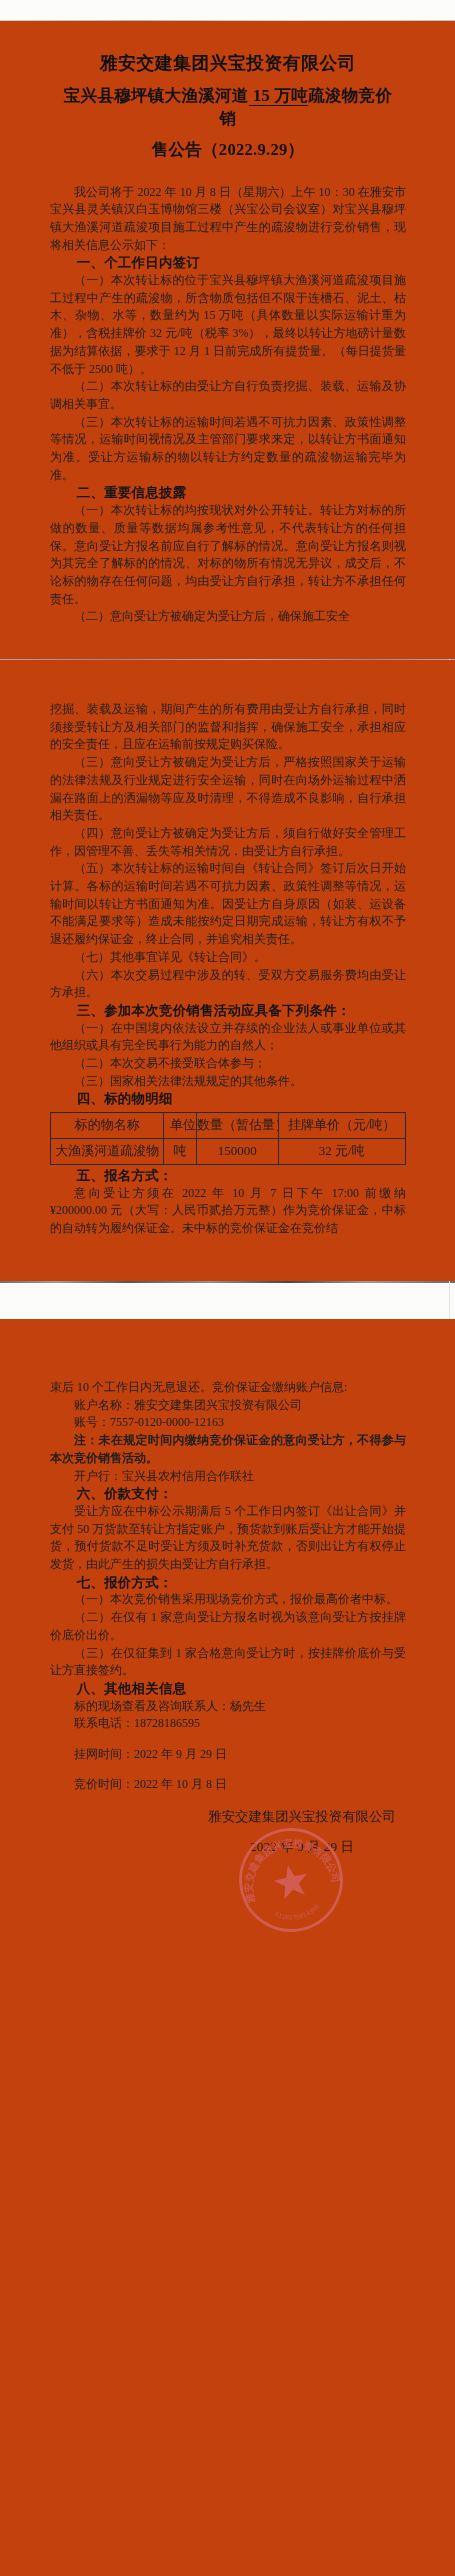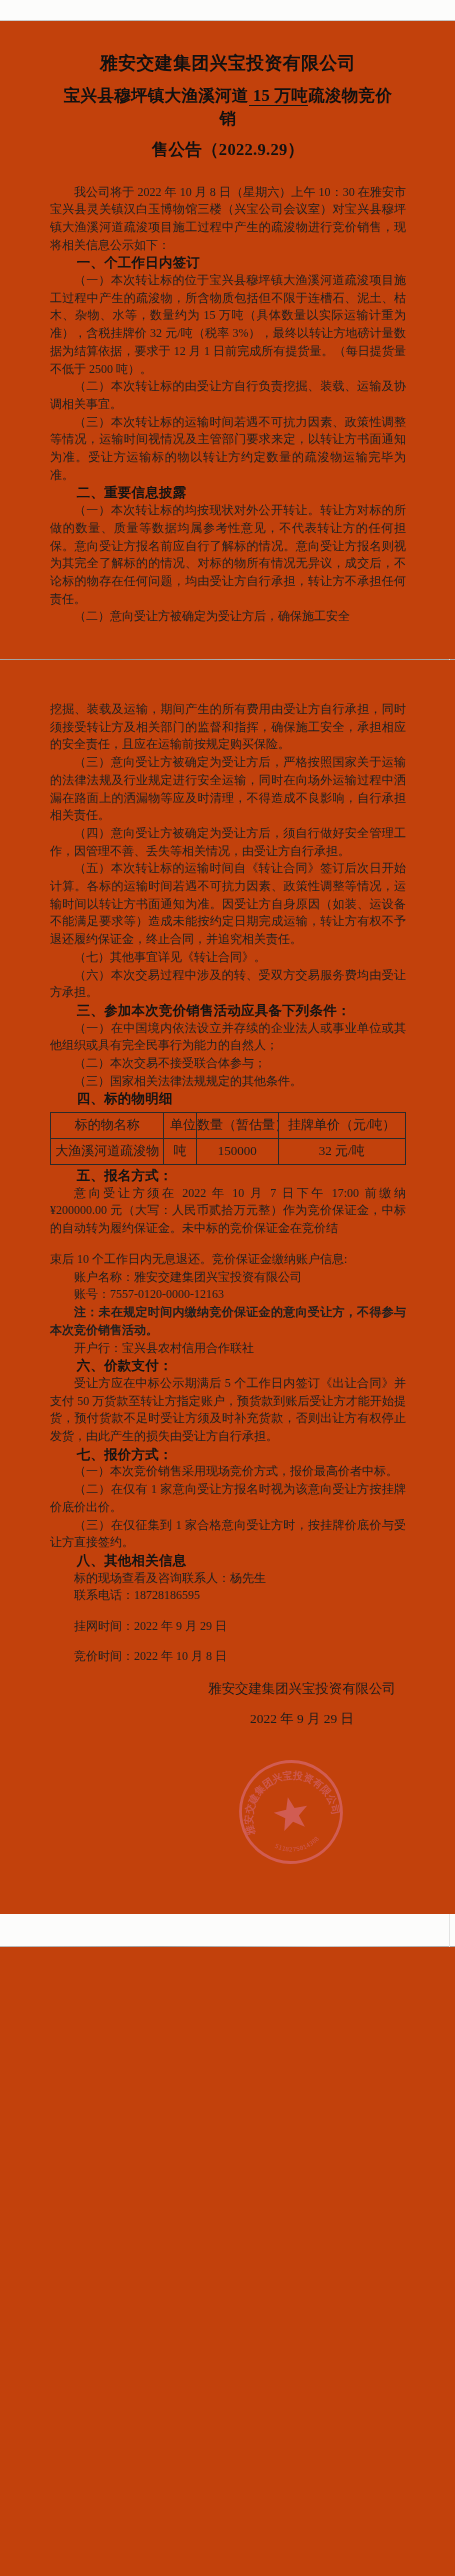--- a/index.html
+++ b/index.html
@@ -16,21 +16,21 @@
   .edge-3{top:1946px;height:1.1px;background:linear-gradient(90deg,#bdbdbd,#9f9f9f 35%,#c7c7c7 70%,#ababab);}
   .edge-right{left:449px;top:20.5px;width:0.6px;height:1926px;background:#e3e3e2;}
 
   .page{
     position:absolute;left:0;width:456px;background:#c2410c;
     box-sizing:border-box;padding-left:50px;padding-right:50px;
     overflow:hidden;
   }
   .page-1{top:21px;height:638px;padding-top:28.5px;}
   .page-2{top:660px;height:621px;padding-top:41px;}
-  .page-3{top:1251px;height:663px;}
+  .page-3{top:1319px;height:663px;padding-top:60px;}
   .page-4{top:1947px;height:629px;}
 
   .doc-title{
     margin:0;text-align:center;font-weight:bold;color:#111;
     font-size:17.7px;line-height:26px;letter-spacing:0.6px;
   }
   .doc-subtitle{
     margin:8px;text-align:center;font-weight:bold;color:#111;
     font-size:16.5px;line-height:23px;letter-spacing:0.3px;
   }

